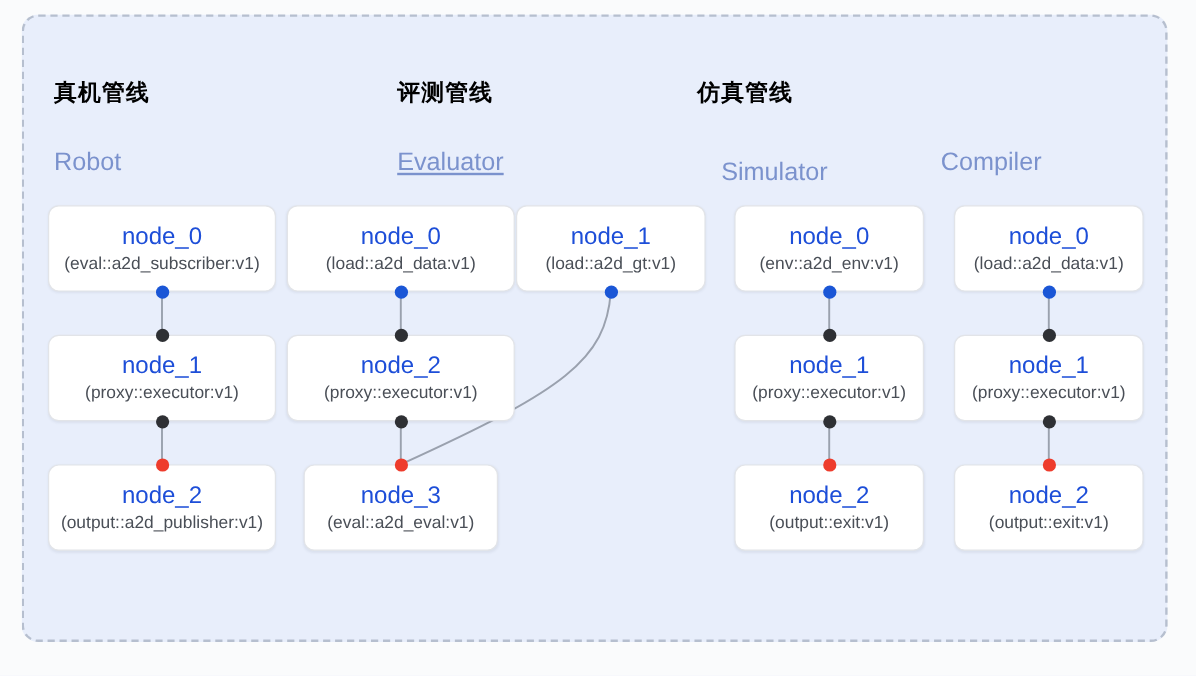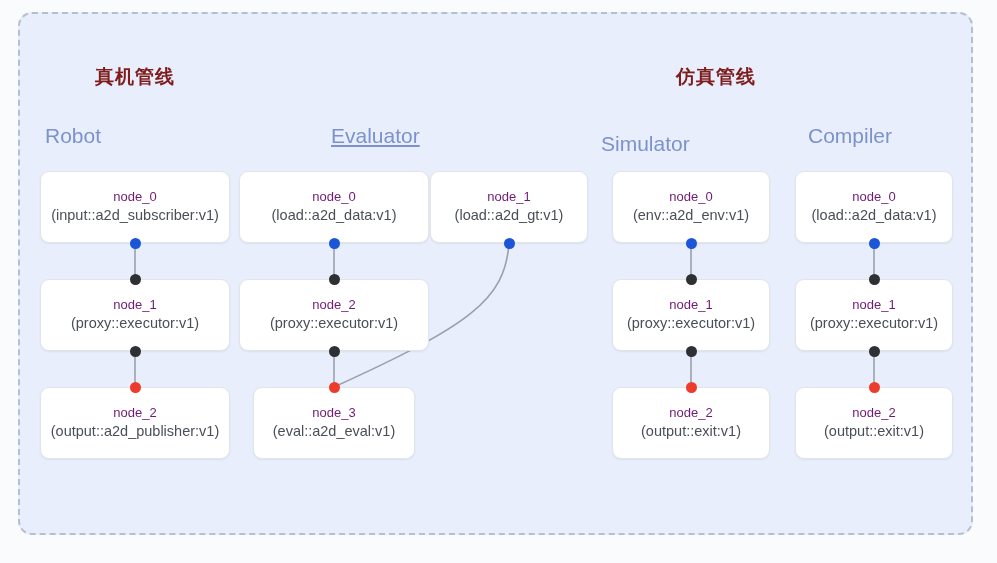--- a/index.html
+++ b/index.html
@@ -28,24 +28,23 @@
     width: 955px;
     height: 523px;
     box-sizing: border-box;
     background: #e8eefb;
     border: 2px dashed #b6bfcf;
     border-radius: 14px;
   }
   
   .col-title-cn {
     position: absolute;
-    text-align: center;
     font-size: 19px;
     font-weight: bold;
-    color: #7f1d1d;
+    color: #000000;
     letter-spacing: 1px;
     white-space: nowrap;
   }
   .col-title-en {
     position: absolute;
     text-align: left;
     font-size: 21px;
     color: #7b92cd;
     white-space: nowrap;
   }
@@ -65,22 +64,22 @@
     border: 1px solid #e2e4e8;
     border-radius: 9px;
     box-shadow: 0 1px 2px rgba(40,50,70,0.07);
     display: flex;
     flex-direction: column;
     align-items: center;
     justify-content: center;
     z-index: 3;
   }
   .node-name {
-    font-size: 13px;
-    color: #701a75;
+    font-size: 20px;
+    color: #1d4ed8;
     line-height: 1.35;
   }
   .node-spec {
     font-size: 14.5px;
     color: #4a4f57;
     line-height: 1.35;
     white-space: nowrap;
   }
   
   .dot {
@@ -116,30 +115,31 @@
       <line x1="691" y1="351" x2="691" y2="387"></line>
 
       <line x1="874" y1="243" x2="874" y2="279"></line>
       <line x1="874" y1="351" x2="874" y2="387"></line>
     </g>
   </svg>
 
   <div class="col-title-cn" style="left:45px; top:64px; width:180px;">真机管线</div>
   <div class="col-title-en" style="left:45px; top:124px; width:180px;">Robot</div>
 
+  <div class="col-title-cn" style="left:331px; top:64px; width:180px;">评测管线</div>
   <div class="col-title-en" style="left:331px; top:124px; width:180px;text-decoration:underline;">Evaluator</div>
 
-  <div class="col-title-cn" style="left:626px; top:64px; width:180px;">仿真管线</div>
+  <div class="col-title-cn" style="left:581px; top:64px; width:180px;">仿真管线</div>
   <div class="col-title-en" style="left:601px; top:132px; width:180px;">Simulator</div>
 
-  <div class="col-title-en" style="left:808px; top:124px; width:180px;">Compiler</div>
+  <div class="col-title-en" style="left:784px; top:124px; width:180px;">Compiler</div>
 
   <div class="node" style="left:40px; top:171px; width:190px; height:72px;">
     <div class="node-name">node_0</div>
-    <div class="node-spec">(input::a2d_subscriber:v1)</div>
+    <div class="node-spec">(eval::a2d_subscriber:v1)</div>
   </div>
   <div class="node" style="left:40px; top:279px; width:190px; height:72px;">
     <div class="node-name">node_1</div>
     <div class="node-spec">(proxy::executor:v1)</div>
   </div>
   <div class="node" style="left:40px; top:387px; width:190px; height:72px;">
     <div class="node-name">node_2</div>
     <div class="node-spec">(output::a2d_publisher:v1)</div>
   </div>
 

